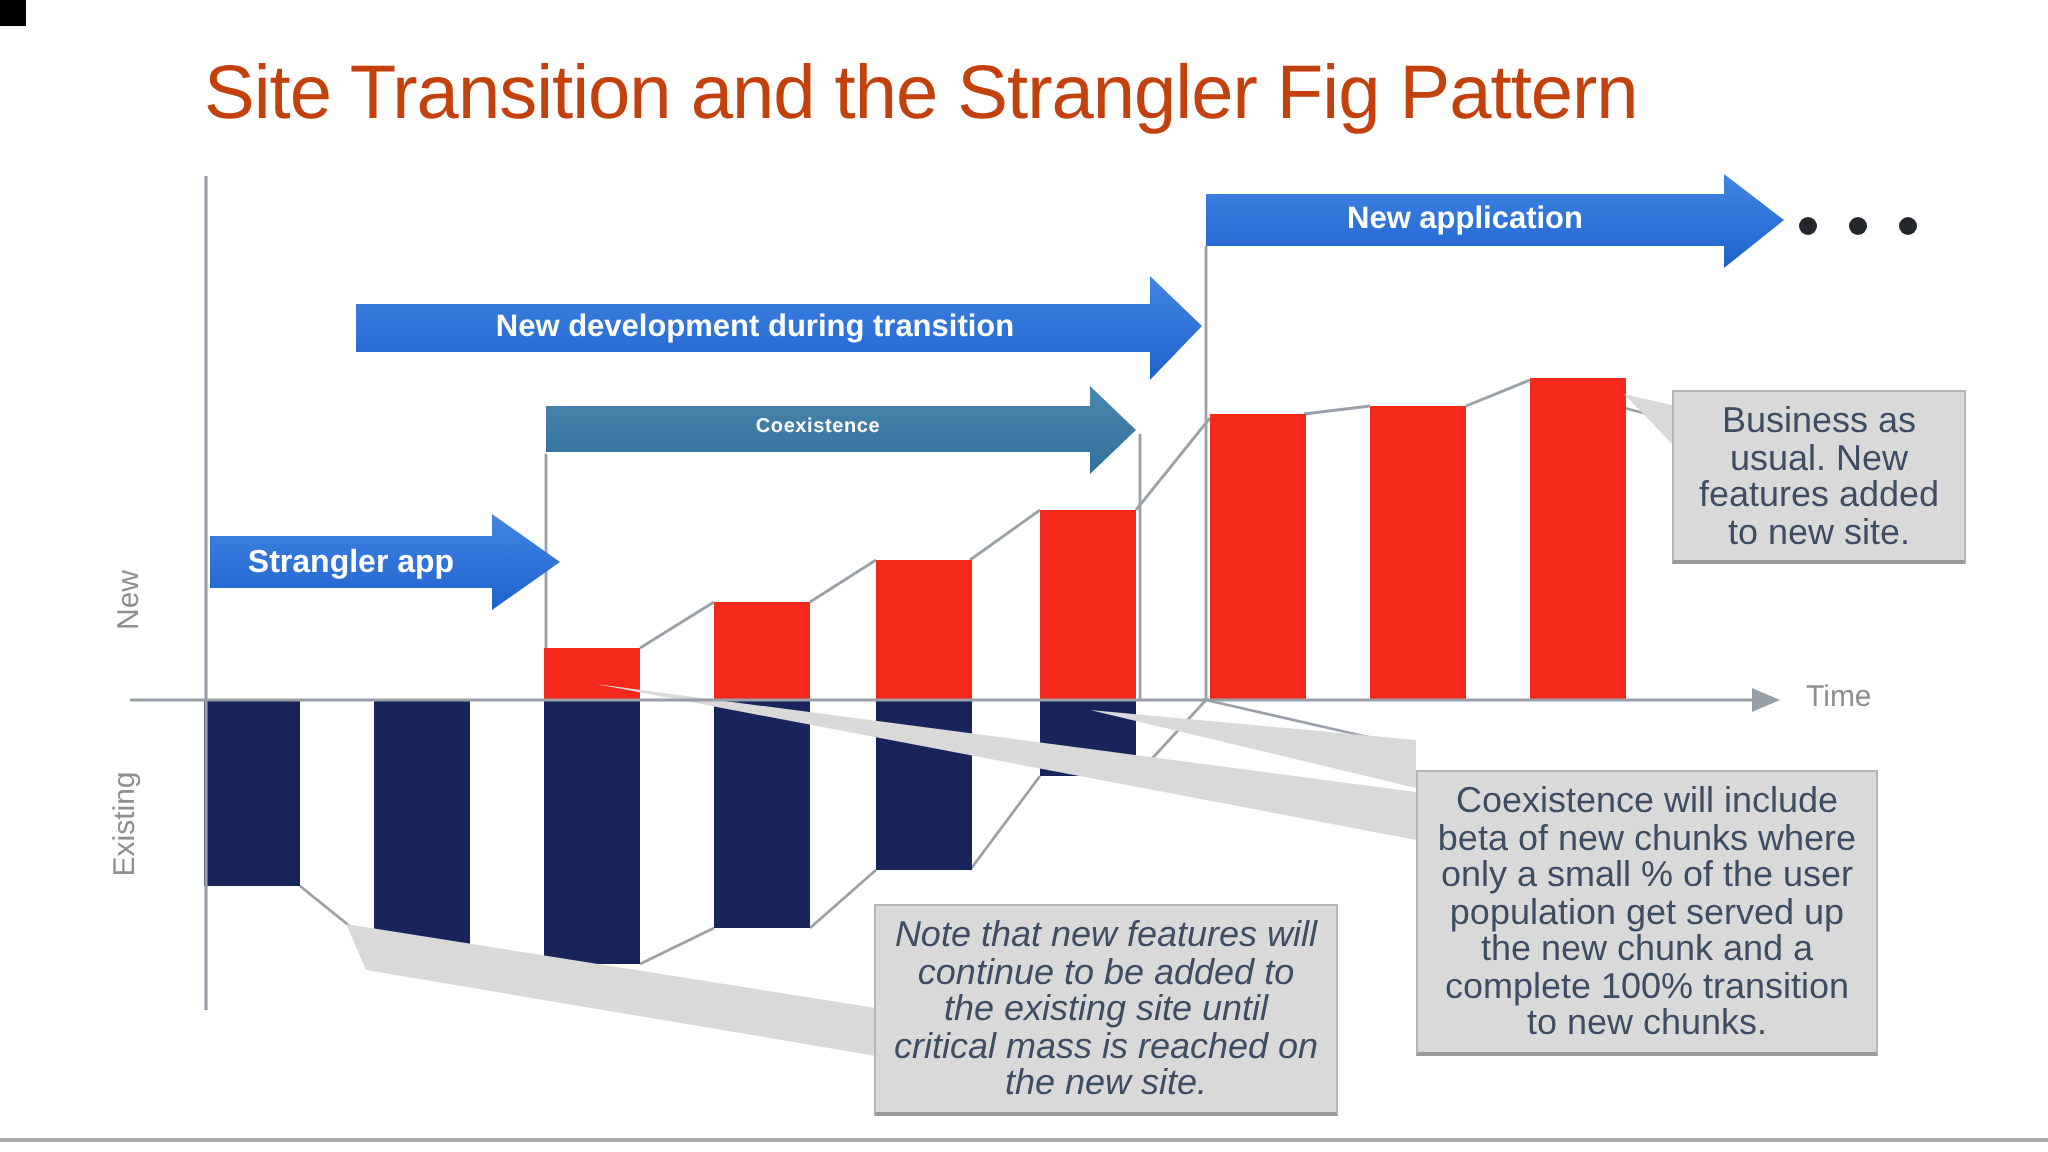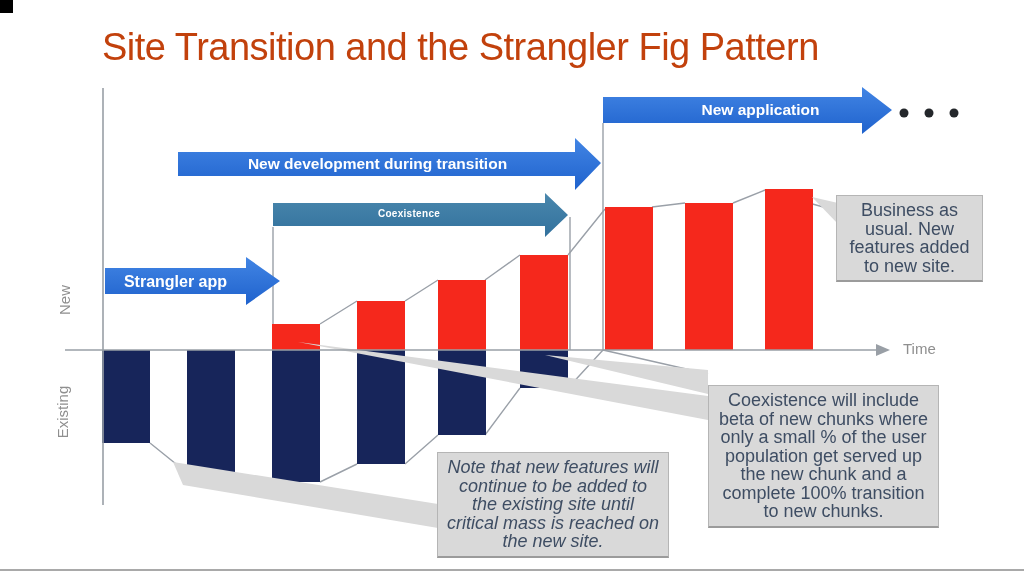--- a/index.html
+++ b/index.html
@@ -13,21 +13,21 @@
     left:70px;top:26px;width:820px;font-size:38px;color:#c2410c;
     font-family:"Liberation Sans",sans-serif;letter-spacing:-0.5px;white-space:nowrap;margin-left:32px;
   }
   #chart-svg{left:0;top:0;}
   .arrow-label{
     color:#ffffff;font-weight:bold;text-align:center;white-space:nowrap;overflow:hidden;
   }
   #existing-app-label{left:105px;top:269px;width:141px;height:25px;font-size:16px;line-height:25px;}
   #coexistence-label{left:273px;top:203px;width:272px;height:22px;font-size:10px;line-height:22px;letter-spacing:0.3px;}
   #new-development-label{left:178px;top:152px;width:399px;height:24px;font-size:15.5px;line-height:23px;}
-  #new-application-label{left:603px;top:97px;width:259px;height:26px;font-size:15.5px;line-height:26px;padding-left:28px;}
+  #new-application-label{left:603px;top:97px;width:259px;height:26px;font-size:15.5px;line-height:26px;}
   .v-label{
     color:#8f8f8f;font-size:15px;text-align:center;transform:rotate(-90deg);
   }
   #y-label-new{left:36px;top:290px;width:60px;height:20px;}
   #y-label-existing{left:24px;top:402px;width:80px;height:20px;}
   #x-label-time{left:903px;top:340px;color:#8f8f8f;font-size:15px;}
   .callout{
     background:#d9d9d9;border:1px solid #b5b5b5;border-bottom:2px solid #9b9b9b;
     color:#3e4d63;font-size:18px;line-height:18.5px;text-align:center;
     padding:5px 7px;box-sizing:border-box;

